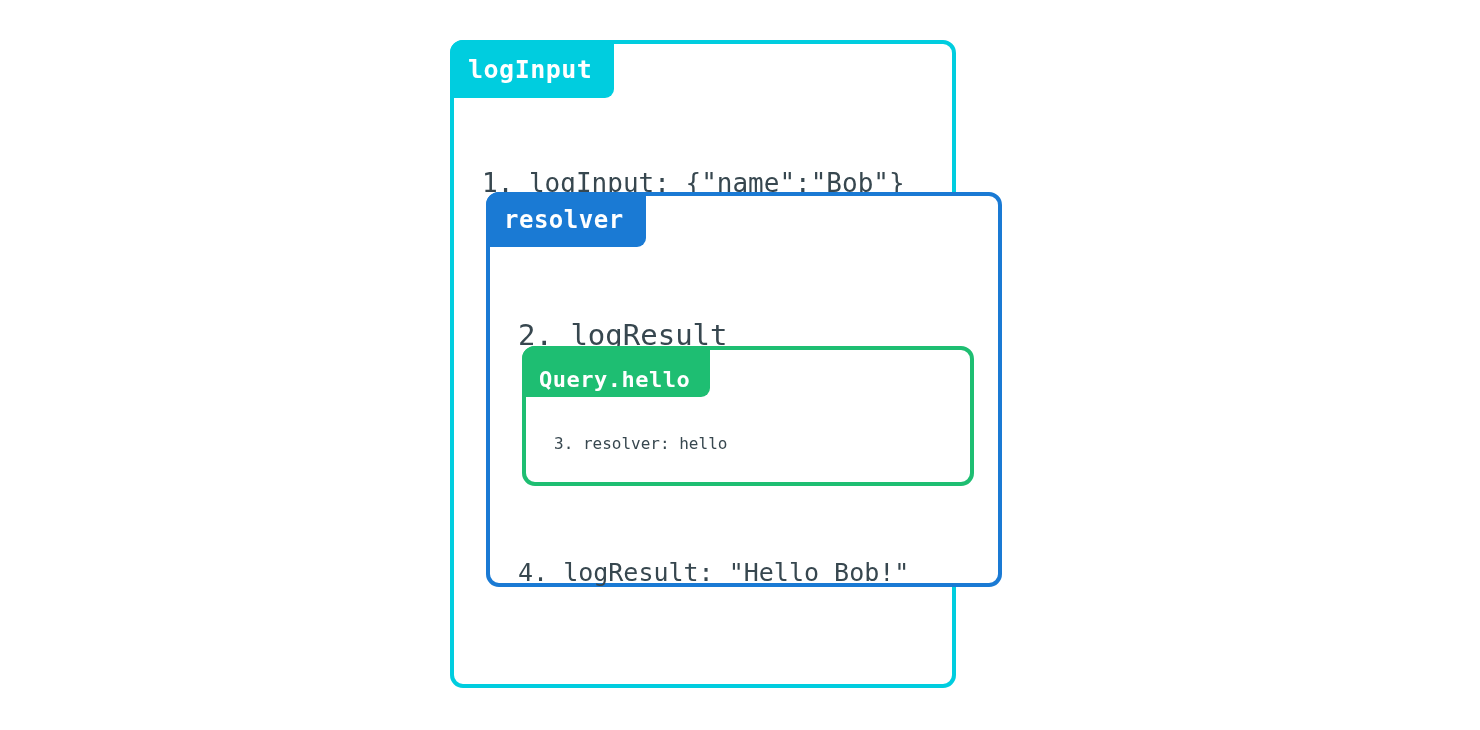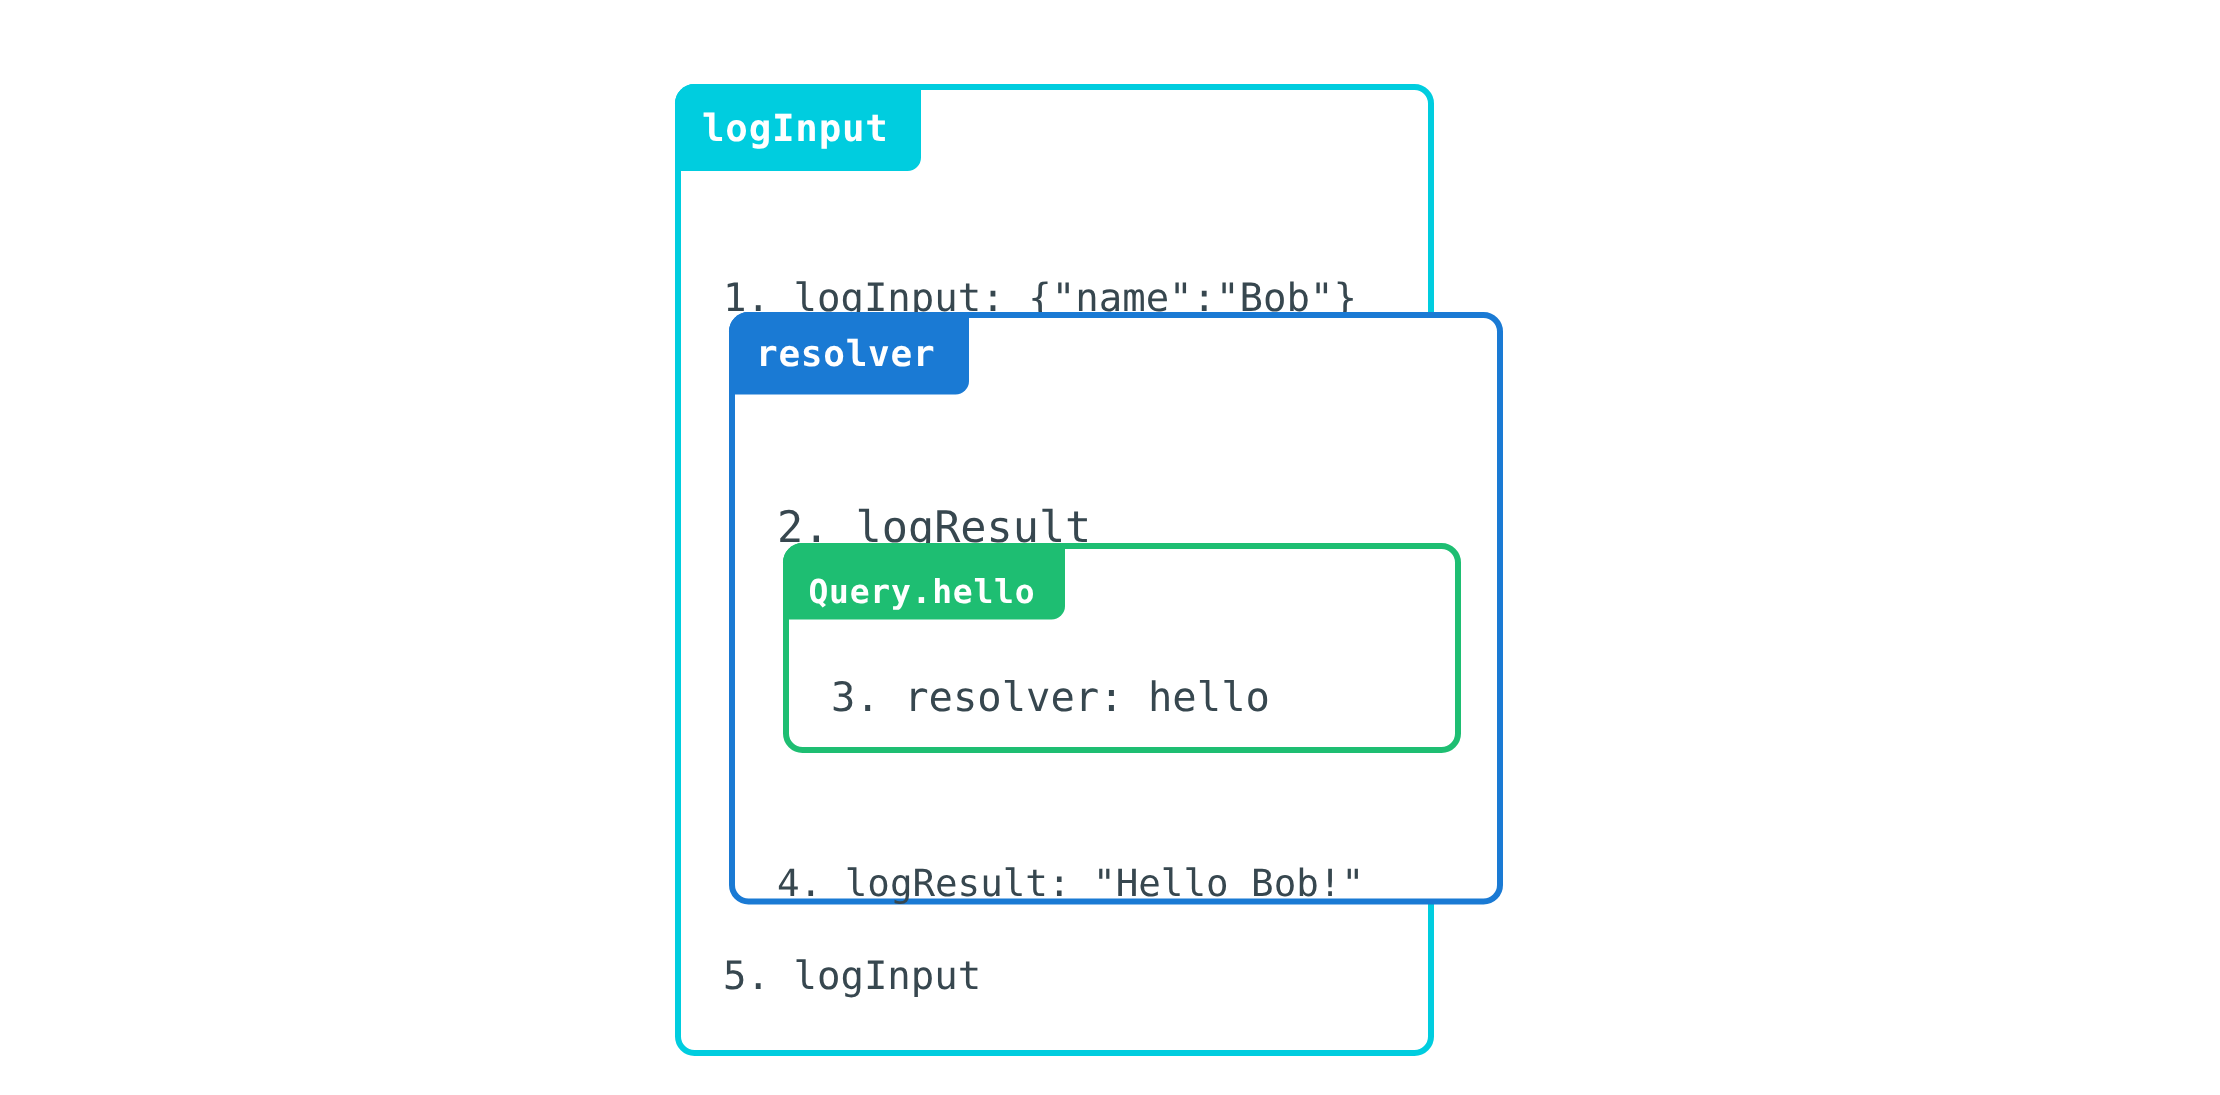--- a/index.html
+++ b/index.html
@@ -54,21 +54,21 @@
     position: absolute;
     color: #37474f;
     font-family: "DejaVu Sans Mono", monospace;
     font-weight: normal;
     white-space: pre;
   }
 
   
   #box-loginput {
     left: 450px;
-    top: 56px;
+    top: 40px;
     width: 506px;
     height: 648px;
     border-color: #00cddf;
   }
   #box-loginput > .box-tab {
     background: #00cddf;
     height: 58px;
     padding: 0 22px 0 18px;
     font-size: 25px;
   }
@@ -99,21 +99,21 @@
   #box-queryhello > .box-tab {
     background: #1ebe72;
     height: 51px;
     padding: 16px 20px 0 17px;
     font-size: 22px;
   }
 
   
   #line-1 { left: 28px;  top: 124px; font-size: 26px; }
   #line-2 { left: 28px;  top: 122px; font-size: 29px; }
-  #line-3 { left: 28px;  top: 84px;  font-size: 27px; }
+  #line-3 { left: 28px;  top: 84px;  font-size: 16px; }
   #line-4 { left: 28px;  top: 362px; font-size: 25px; }
   #line-5 { left: 28px;  top: 576px; font-size: 26px; }
 </style>
 </head>
 <body>
 
 <div id="canvas">
 
   <div class="trace-box" id="box-loginput">
 
@@ -130,16 +130,15 @@
       <div class="trace-box" id="box-queryhello">
 
         <div class="box-tab">Query.hello</div>
 
         <div class="trace-line" id="line-3">3. resolver: hello</div>
       </div>
 
       <div class="trace-line" id="line-4">4. logResult: "Hello Bob!"</div>
     </div>
 
-    <div class="trace-line" id="line-5">5. logInput</div>
   </div>
 
 </div>
 
 </body></html>

